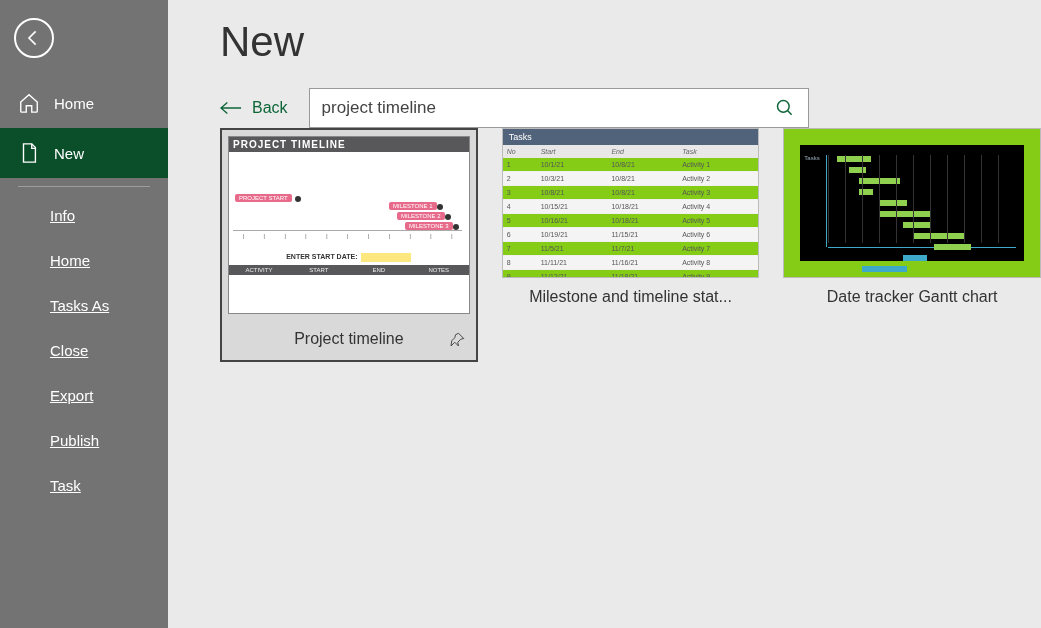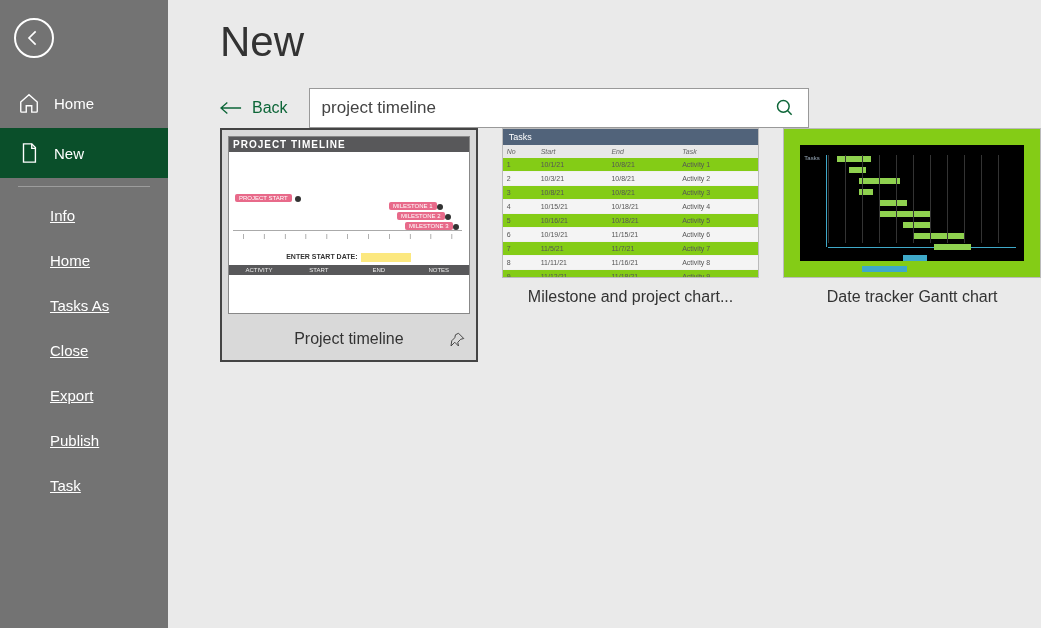--- a/index.html
+++ b/index.html
@@ -340,21 +340,21 @@
               </tr>
               <tr>
                 <td>10</td>
                 <td>11/15/21</td>
                 <td>11/18/21</td>
                 <td>Activity 10</td>
               </tr>
             </tbody>
         </table>
       </div>
-      <div class="tlabel">Milestone and project chart...</div>
+      <div class="tlabel">Milestone and timeline stat...</div>
     </div>
 
     <div class="card">
       <div class="thumb">
         <div class="gantt">
           <span class="ylab">Tasks</span>
           <div class="yax"></div>
           <div class="xax"></div>
           <div id="gbars">
               <div class="row">

